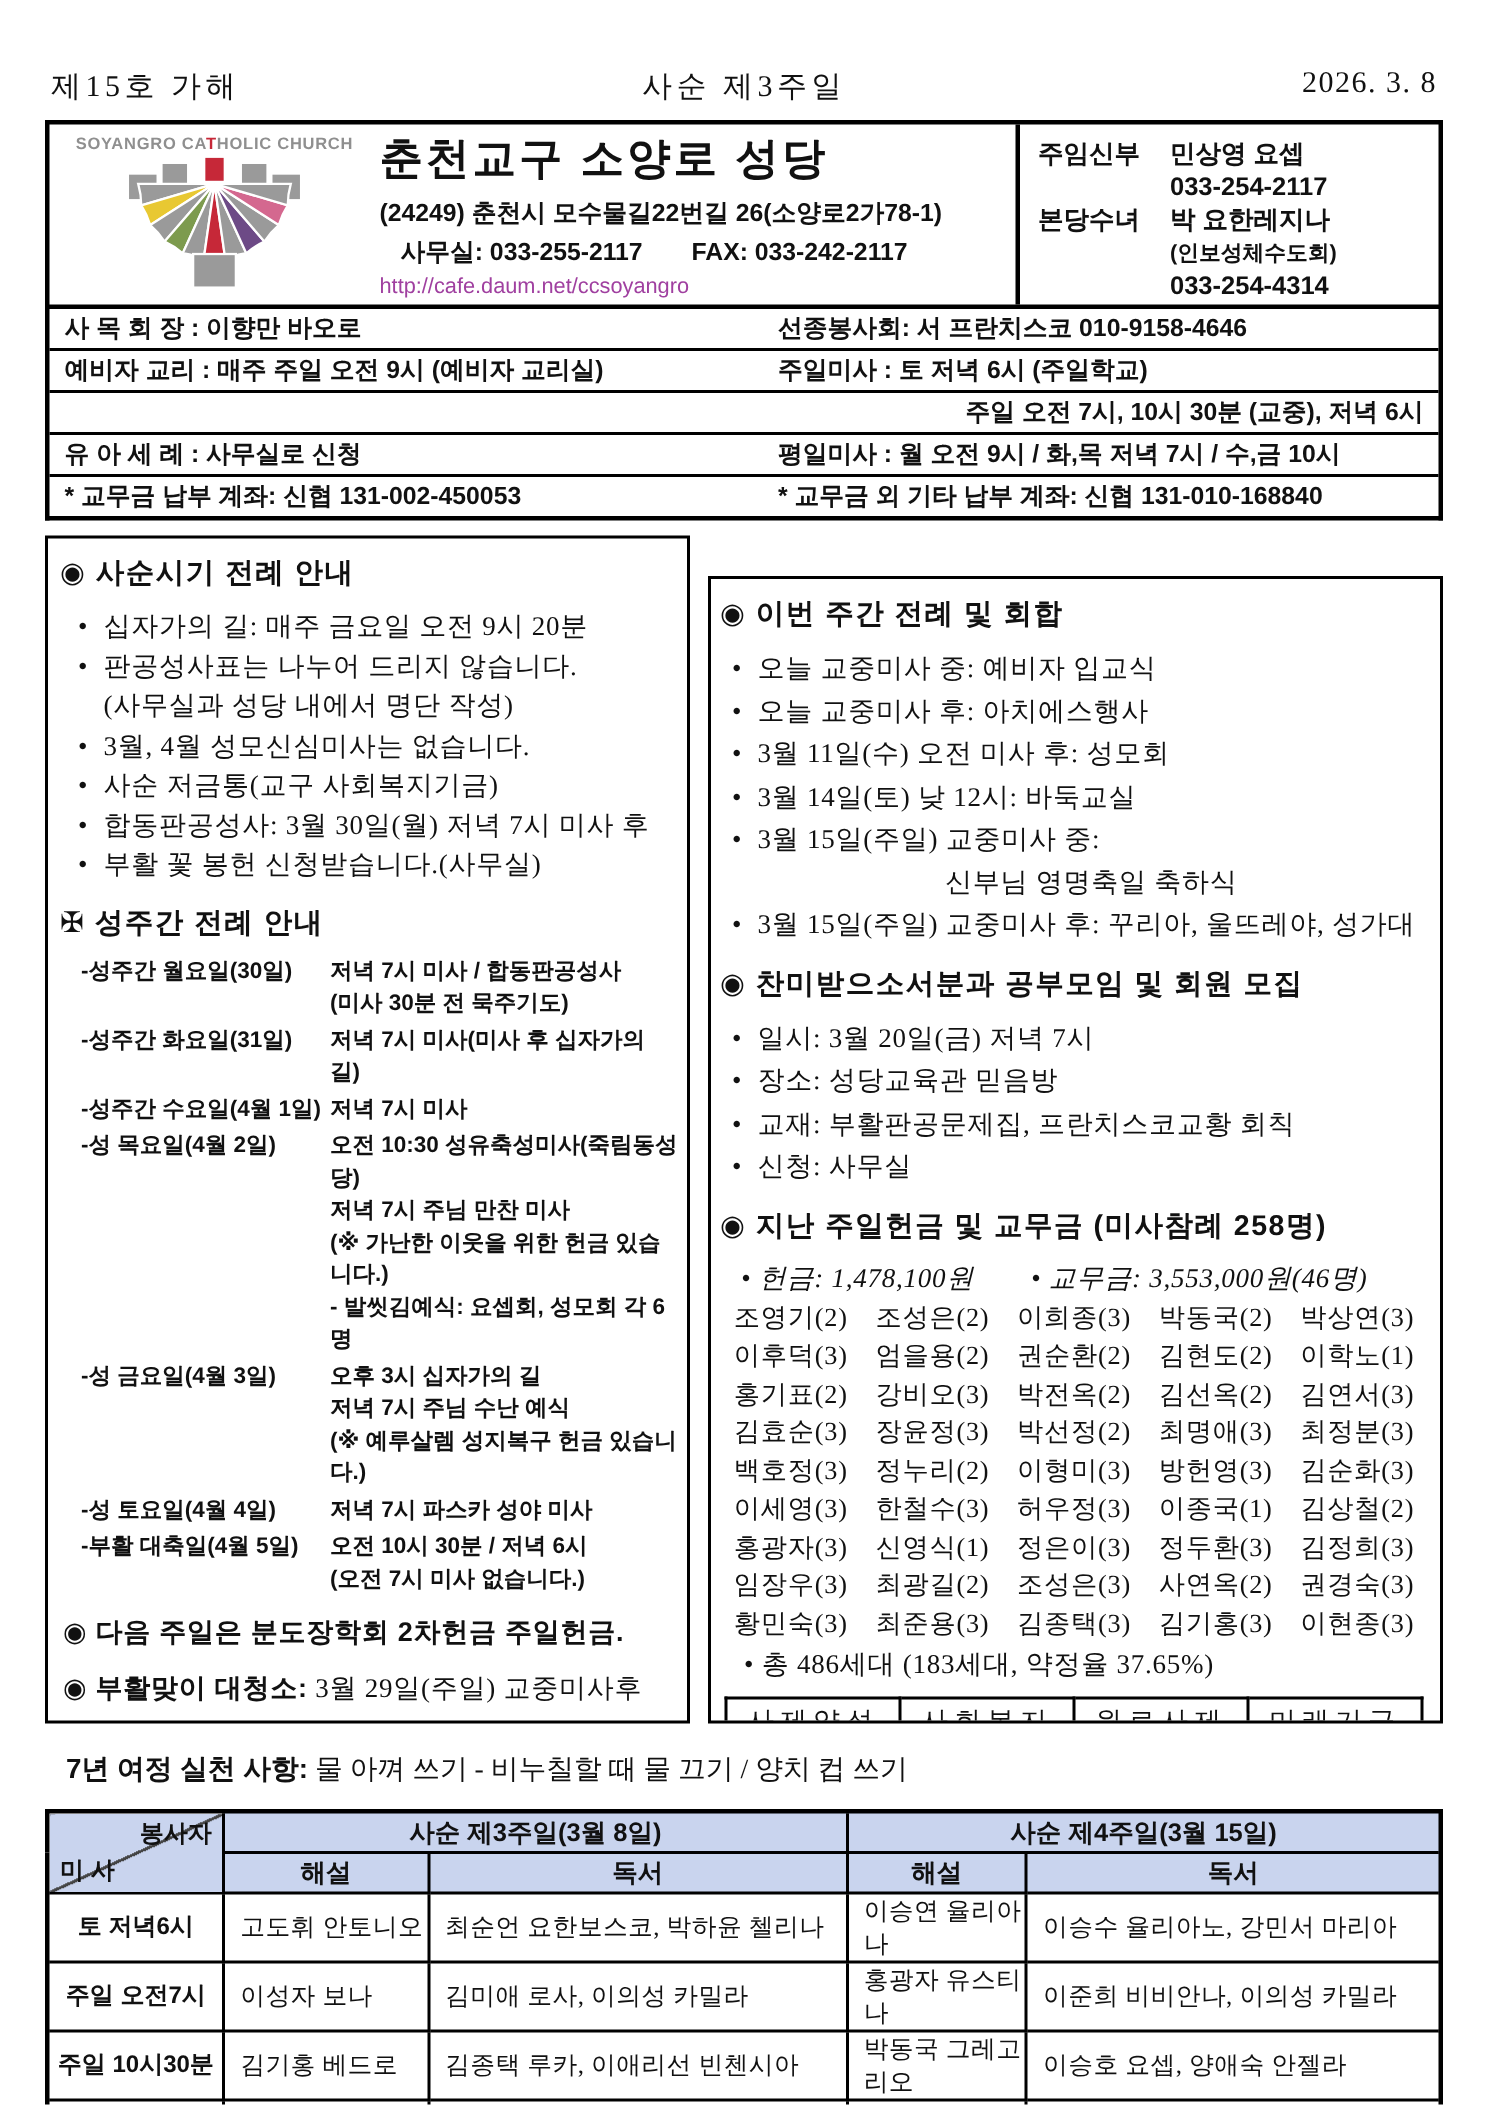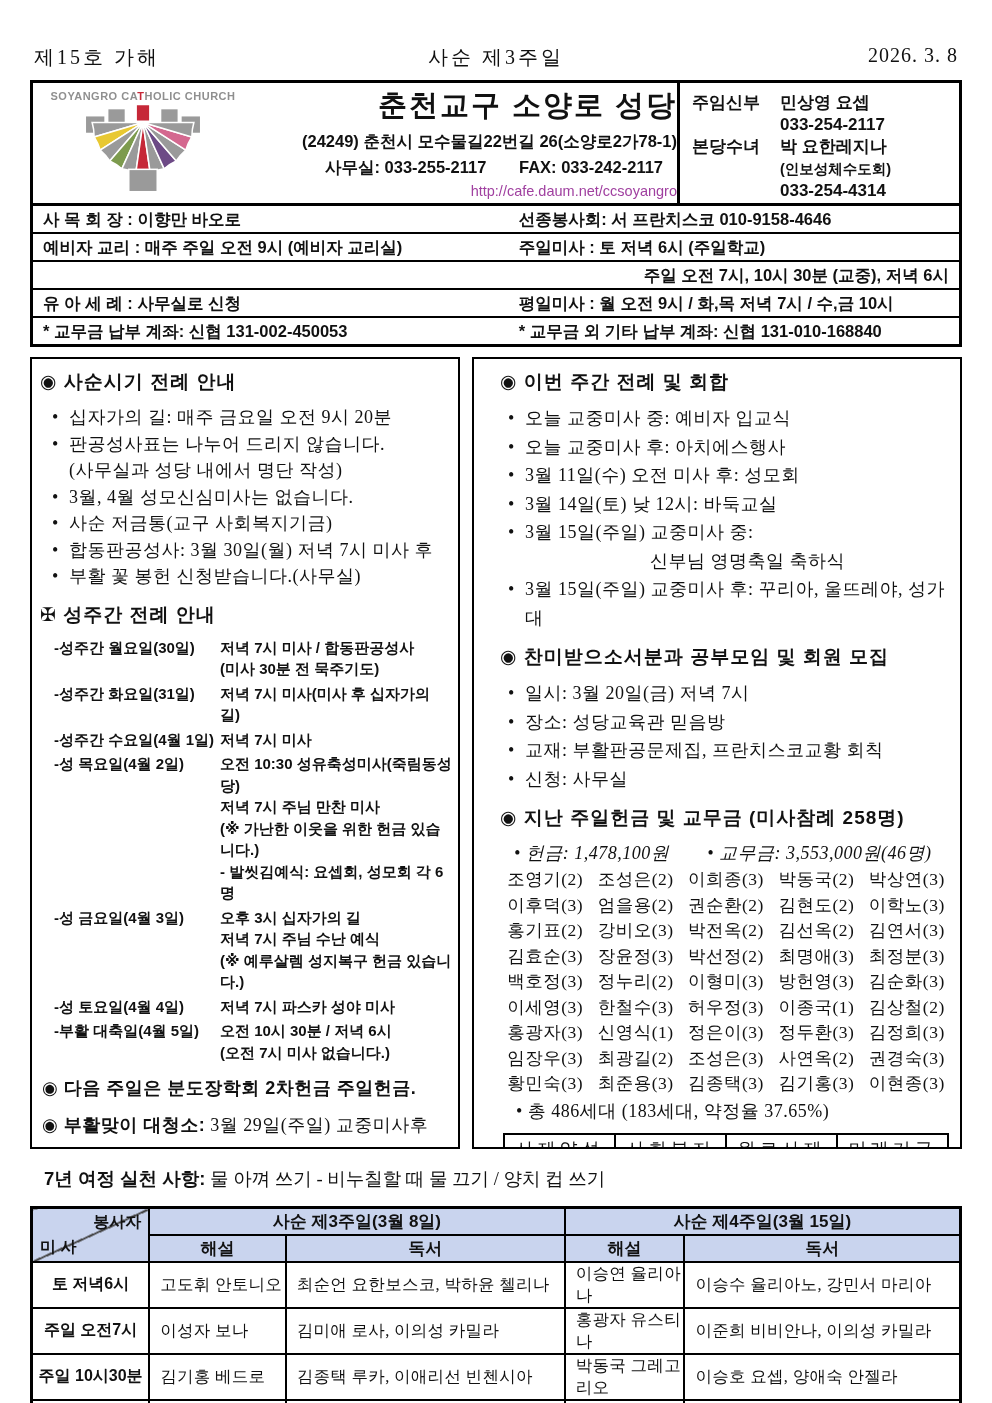--- a/index.html
+++ b/index.html
@@ -13,21 +13,21 @@
   .masthead .issue { position:absolute; left:0; top:0; }
   .masthead .feast { position:absolute; left:0; right:0; text-align:center; top:0; }
   .masthead .date  { position:absolute; right:0; top:0; letter-spacing:1px; }
 
   
   .header-box { margin:0 30px; border:3px solid #000; height:126px; display:flex; }
   .logo-col { width:220px; padding-top:7px; display:flex; flex-direction:column; align-items:center; }
   .logo-caption { font-family:"Liberation Sans","DejaVu Sans",sans-serif; font-weight:bold;
                   font-size:11px; color:#8f8f8f; letter-spacing:.5px; white-space:nowrap; }
   .logo-caption .redT { color:#c62838; }
-  .center-col { flex:1; text-align:right; padding-top:3px; }
+  .center-col { flex:1; text-align:left; padding-top:3px; }
   .church-name { font-family:"Liberation Sans","DejaVu Sans",sans-serif; font-weight:bold;
                  font-size:29px; letter-spacing:2px; }
   .address { font-family:"Liberation Sans","DejaVu Sans",sans-serif; font-weight:bold; font-size:16.5px; margin-top:5px; }
   .phones  { font-family:"Liberation Sans","DejaVu Sans",sans-serif; font-weight:bold; font-size:16.5px; margin-top:4px; }
   .phones span { margin:0 14px; }
   .url { font-family:"Liberation Sans","DejaVu Sans",sans-serif; font-size:14.5px; color:#a040a0; margin-top:4px; }
   .staff-col { width:282px; border-left:3px solid #000; padding:9px 8px 0 12px;
                font-family:"Liberation Sans","DejaVu Sans",sans-serif; font-weight:bold; font-size:17px; }
   .staff-grid { display:grid; grid-template-columns:82px 1fr; line-height:22px; column-gap:6px; }
   .staff-note { font-size:14.5px; }
@@ -39,21 +39,21 @@
               font-size:16.5px; line-height:22px; white-space:nowrap; }
   .info-row:first-child { border-top:0; }
   .info-row .ileft  { flex:none; }
   .info-row .iright { margin-left:auto; width:47.5%; text-align:left; }
   .info-row.ralign .iright { width:auto; text-align:center; }
 
   
   .main { margin:10px 30px 0; display:flex; gap:12px; height:792px; }
   .box { border:2px solid #000; overflow:hidden; }
   .col-l { width:430px; padding:8px 6px 0 8px; }
-  .col-r { flex:1; padding:8px 8px 0 26px; }
+  .col-r { flex:1; padding:8px 8px 0 6px;margin-top:27px; }
   .sec-title { font-family:"Liberation Sans","DejaVu Sans",sans-serif; font-weight:bold;
                font-size:19px; letter-spacing:1px; margin:2px 0 9px; }
   .b-line { display:flex; font-size:18px; line-height:26.5px; padding-left:12px; letter-spacing:.5px; }
   .b-dot { width:17px; flex:none; }
   .b-cont { padding-left:29px; }
   .r-line { display:flex; font-size:18px; line-height:28.5px; padding-left:8px; letter-spacing:.5px; }
   .r-cont { padding-left:150px; }
 
   .hw-row { display:flex; font-family:"Liberation Sans","DejaVu Sans",sans-serif; font-weight:bold;
             font-size:15px; line-height:21.5px; margin-bottom:3px; }
@@ -326,21 +326,21 @@
     <div class="names-grid">
         <span class="contributor">조영기(2)</span>
         <span class="contributor">조성은(2)</span>
         <span class="contributor">이희종(3)</span>
         <span class="contributor">박동국(2)</span>
         <span class="contributor">박상연(3)</span>
         <span class="contributor">이후덕(3)</span>
         <span class="contributor">엄을용(2)</span>
         <span class="contributor">권순환(2)</span>
         <span class="contributor">김현도(2)</span>
-        <span class="contributor">이학노(3)</span>
+        <span class="contributor">이학노(1)</span>
         <span class="contributor">홍기표(2)</span>
         <span class="contributor">강비오(3)</span>
         <span class="contributor">박전옥(2)</span>
         <span class="contributor">김선옥(2)</span>
         <span class="contributor">김연서(3)</span>
         <span class="contributor">김효순(3)</span>
         <span class="contributor">장윤정(3)</span>
         <span class="contributor">박선정(2)</span>
         <span class="contributor">최명애(3)</span>
         <span class="contributor">최정분(3)</span>

